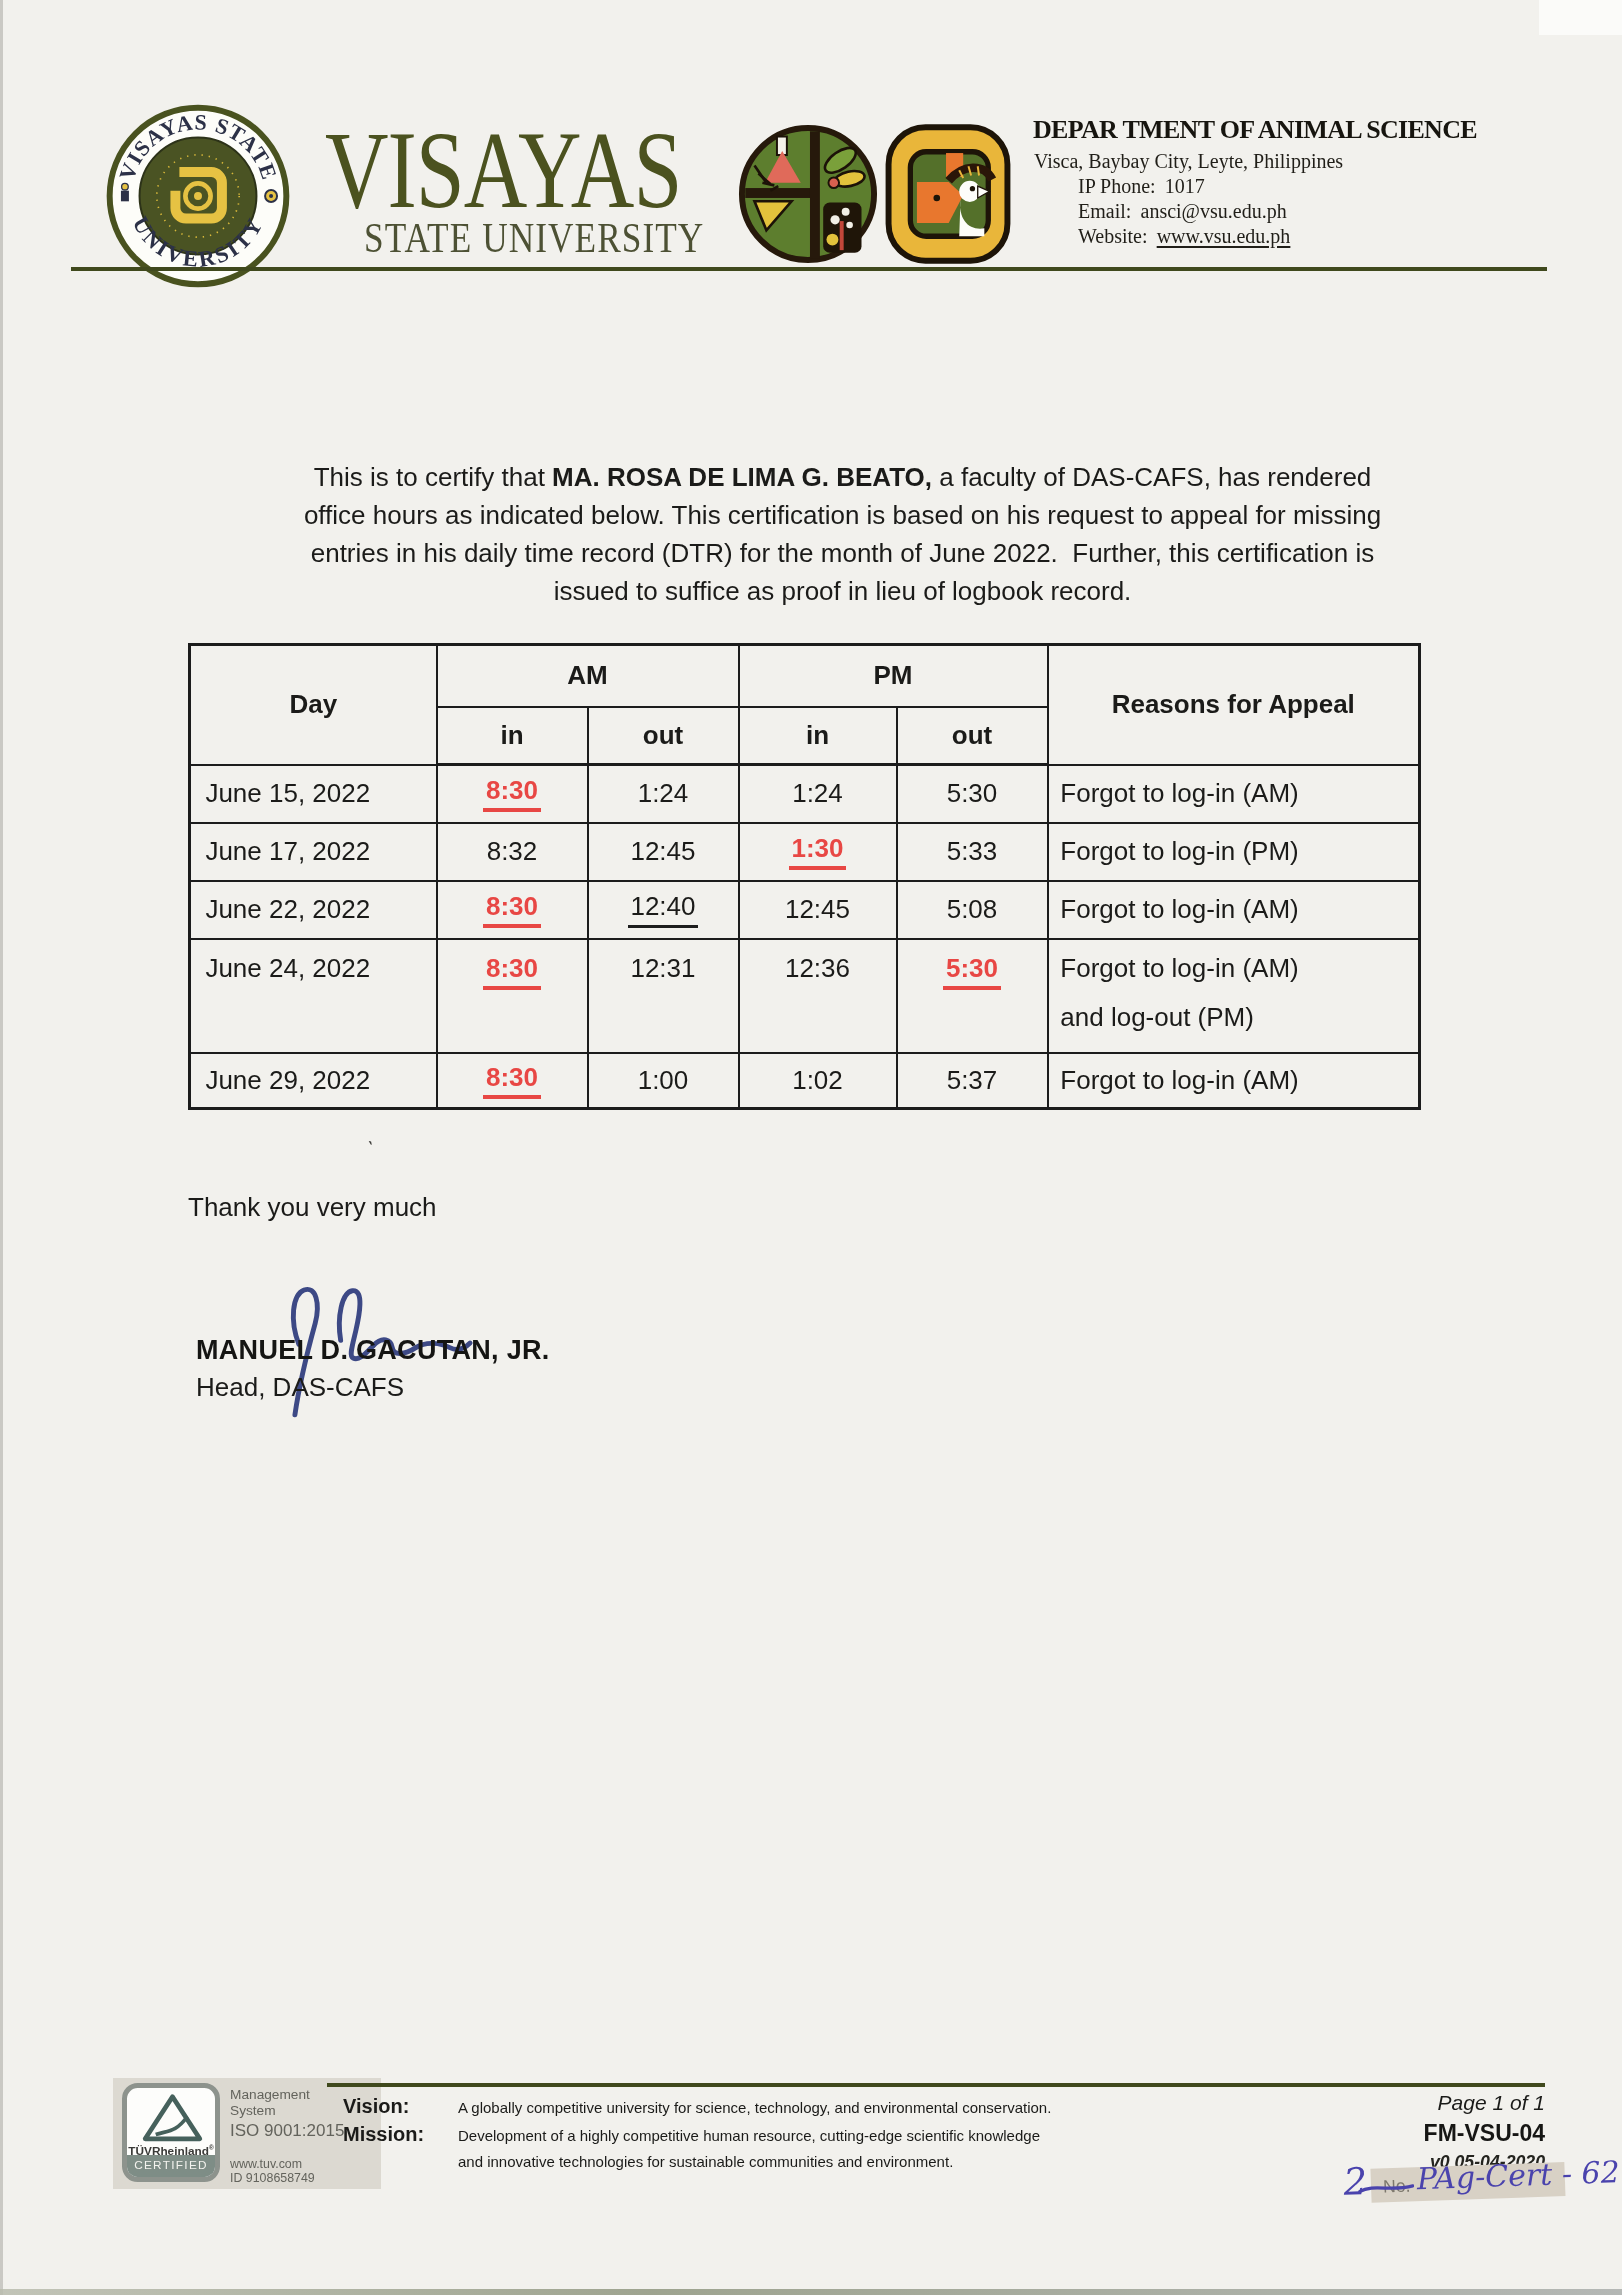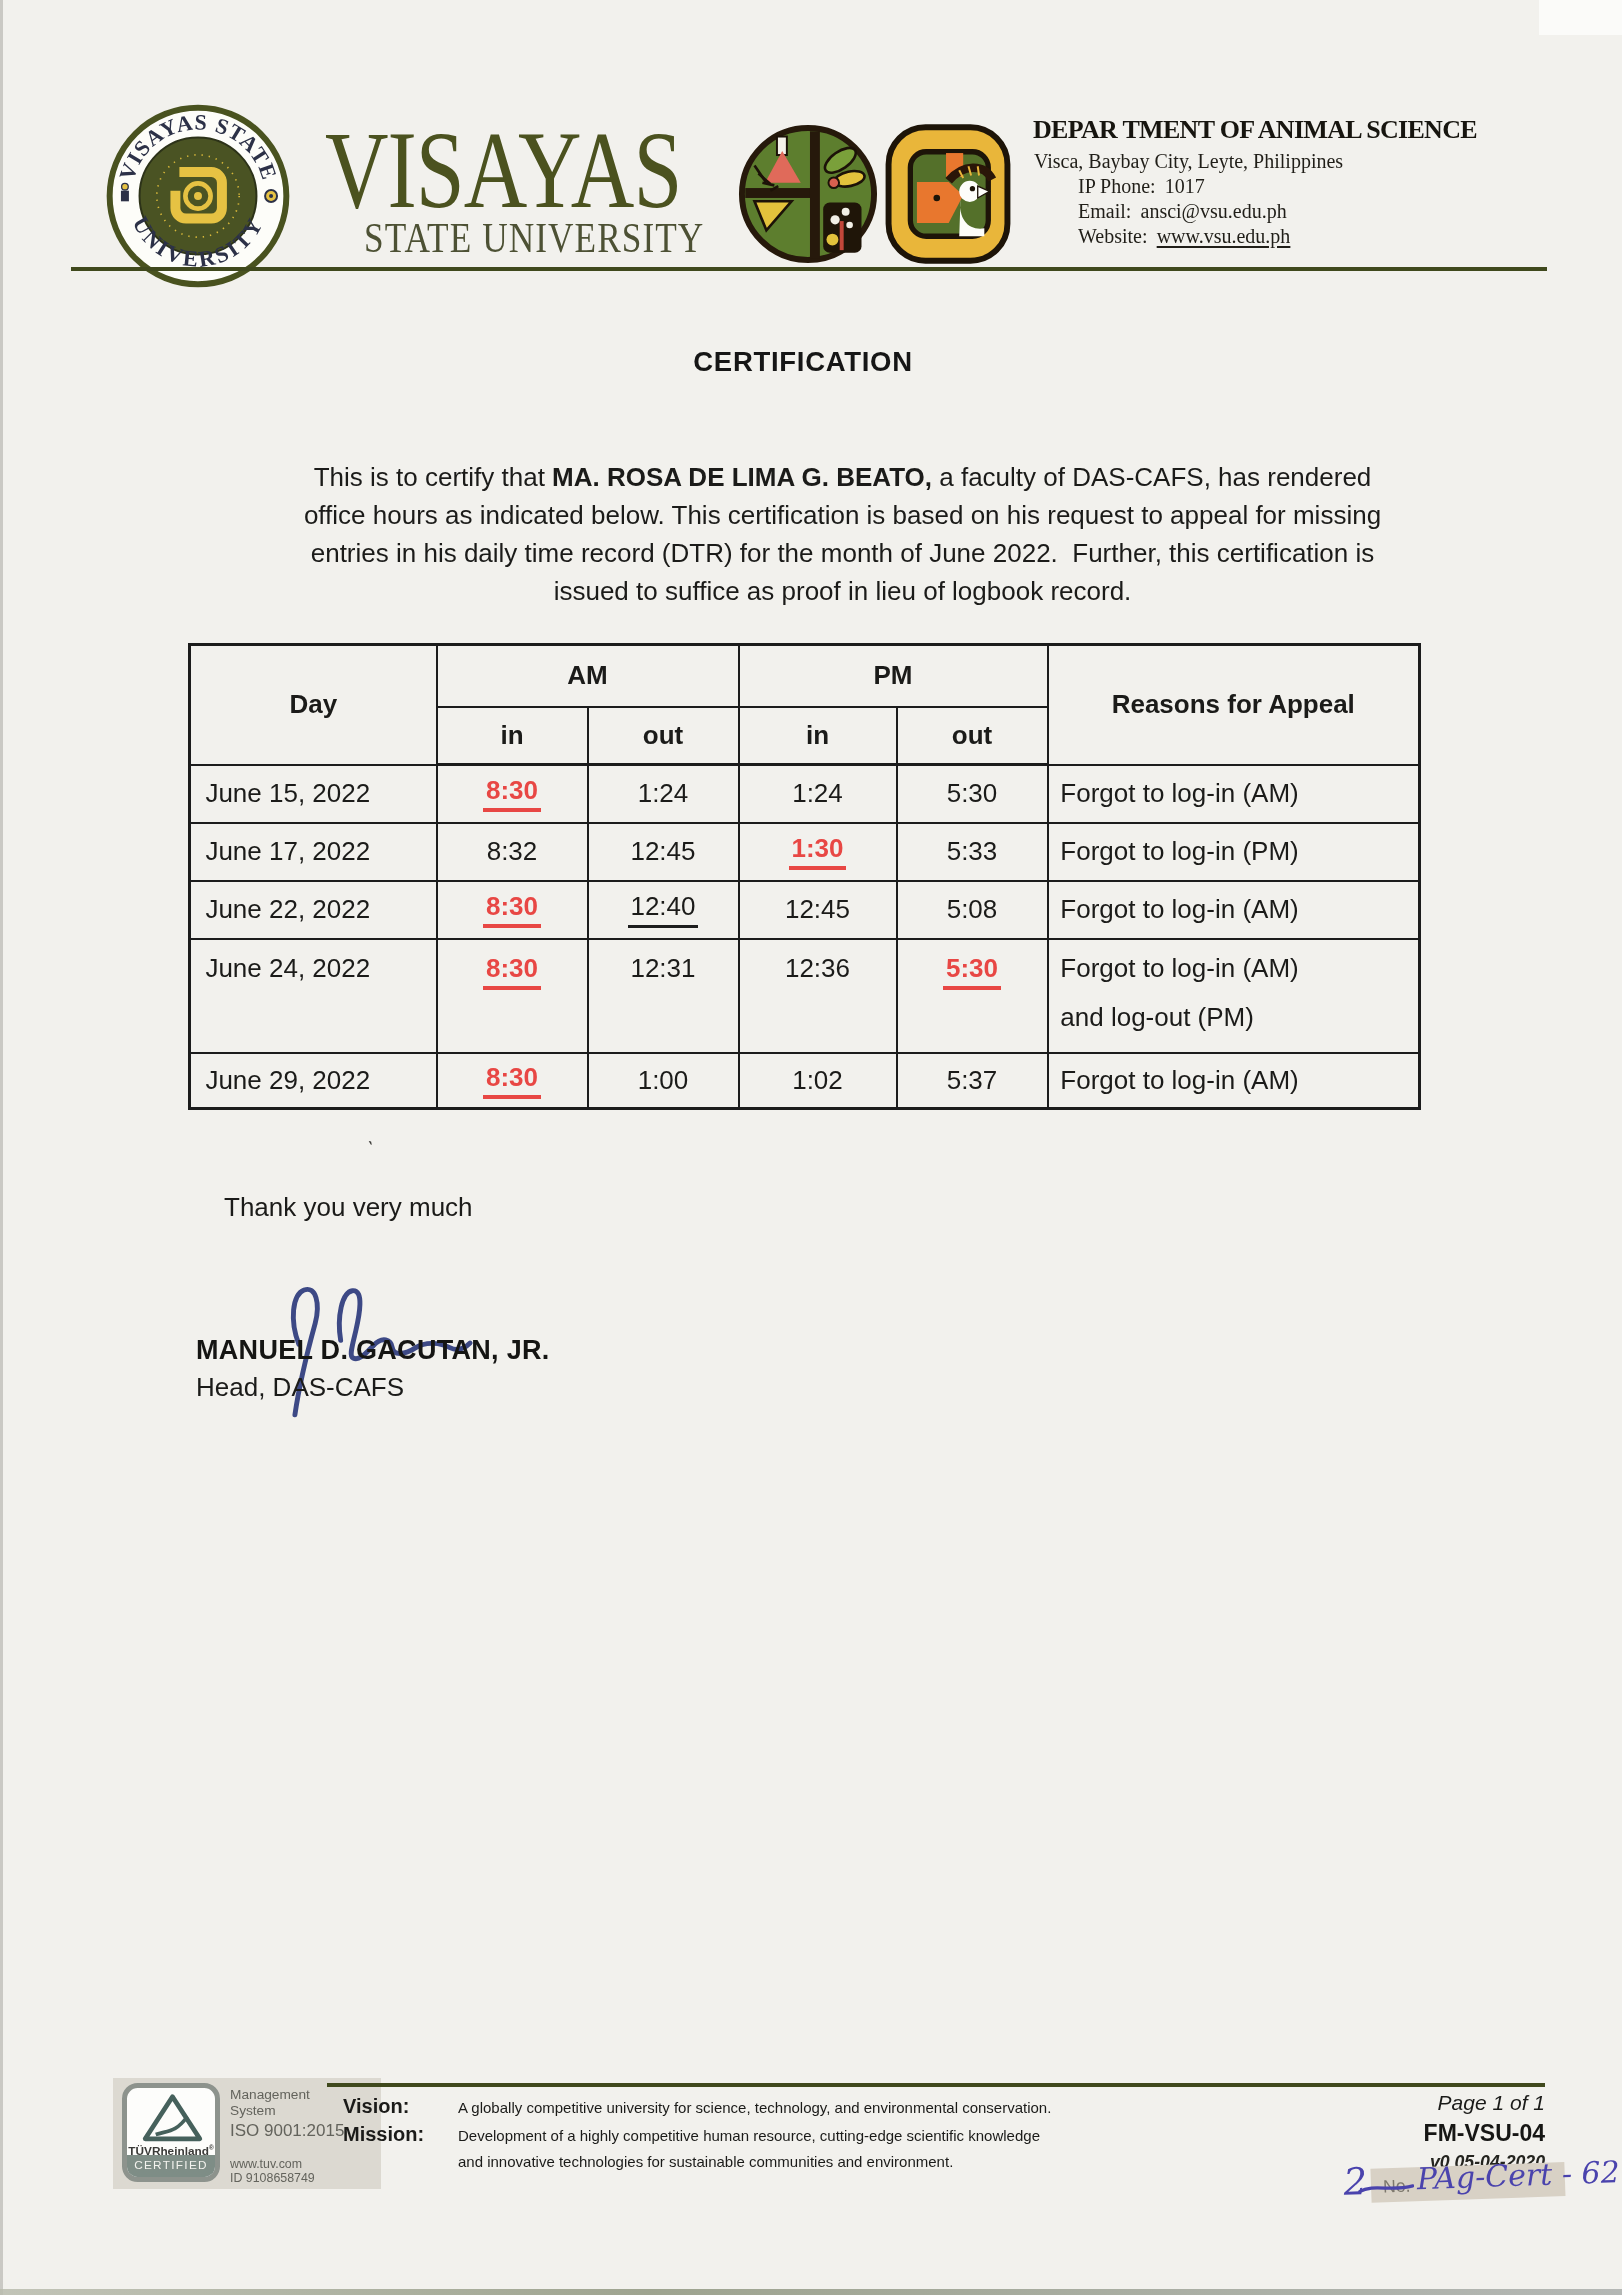--- a/index.html
+++ b/index.html
@@ -194,21 +194,20 @@
   </div>
   <div class="abs dept-line" style="left:1034px;top:199px;">
     <span class="lbl">Email:</span><span>ansci@vsu.edu.ph</span>
   </div>
   <div class="abs dept-line" style="left:1034px;top:224px;">
     <span class="lbl">Website:</span><span class="und">www.vsu.edu.ph</span>
   </div>
 
   <div class="abs hr-green" style="left:71px;top:267px;width:1476px;"></div>
 
-  <div class="abs doc-title" style="left:188px;top:346px;">CERTIFICATION</div>
 
   <div class="abs body-par" style="left:188px;top:458px;text-align:center;"><span>This is to certify that </span><span class="nm">MA. ROSA DE LIMA G. BEATO,</span><span> a faculty of DAS-CAFS, has rendered
 office hours as indicated below. This certification is based on his request to appeal for missing
 entries in his daily time record (DTR) for the month of June 2022.  Further, this certification is
 issued to suffice as proof in lieu of logbook record.</span></div>
 
   <table class="dtr abs" style="left:188px;top:643px;">
     <colgroup>
       <col style="width:247px">
         <col style="width:151px">
@@ -281,21 +280,21 @@
         <td class="c-time"><span class="cv">5:37</span></td>
         <td class="c-reason">
             <div>Forgot to log-in (AM)</div>
           </td>
       </tr>
     </tbody>
   </table>
 
   <div class="abs scan-mark" style="left:365px;top:1137px;">ˋ</div>
 
-  <div class="abs closing" style="left:188px;top:1192px;margin-left:36px;">Thank you very much</div>
+  <div class="abs closing" style="left:188px;top:1192px;">Thank you very much</div>
 
   <svg class="abs" style="left:257px;top:1284px;" width="217" height="135" viewBox="0 0 332 206">
     <g fill="none" stroke="#2e3b7d" stroke-width="7.5" stroke-linecap="round" opacity=".92">
       <path d="M64,92 C50,56 54,16 72,9 C90,2 97,30 89,60 C78,100 64,158 58,200"></path>
       <path d="M128,86 C122,50 130,12 146,10 C164,8 157,46 151,72 C145,97 141,110 147,113 C157,118 168,104 178,94"></path>
       <path d="M178,94 C192,79 205,85 207,97 C209,110 226,108 243,97 C259,87 281,90 295,97 C307,103 318,98 326,90"></path>
     </g>
   </svg>
 
   <div class="abs sig-name" style="left:196px;top:1335px;">MANUEL D. GACUTAN, JR.</div>

